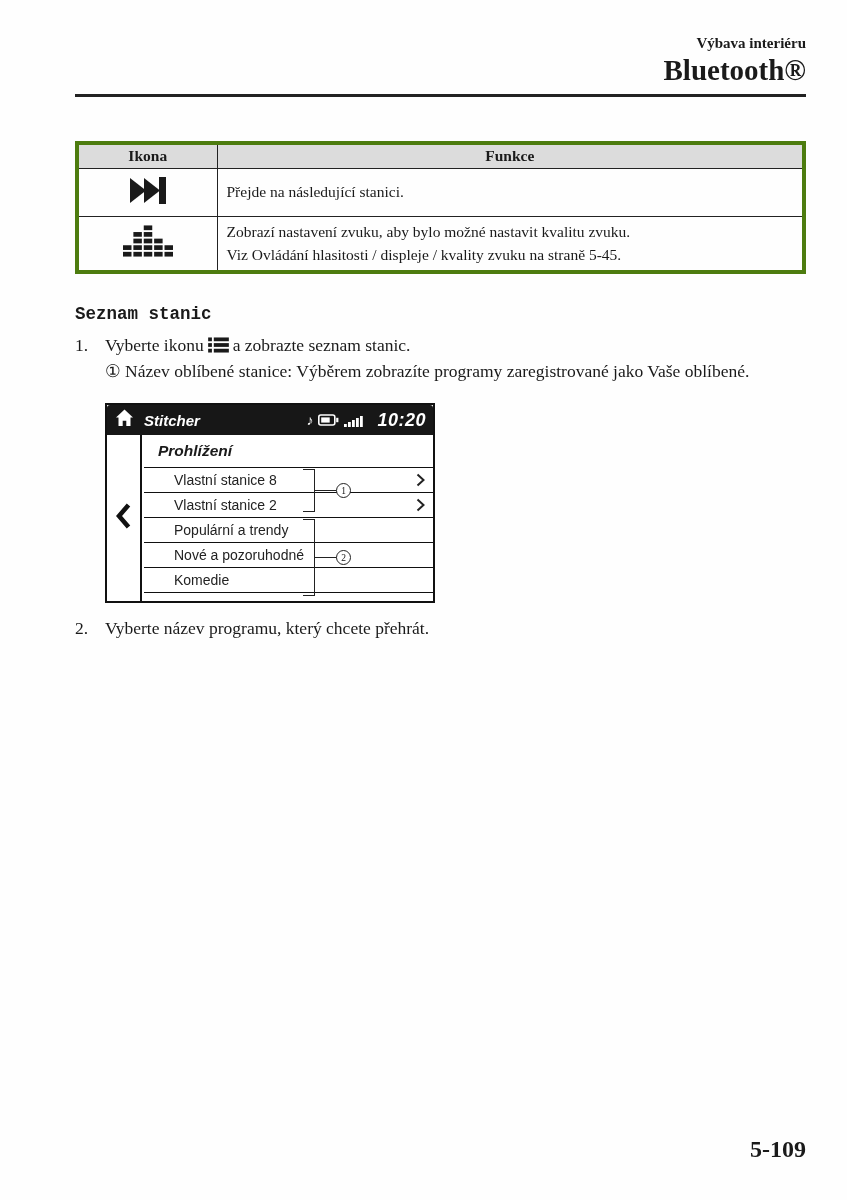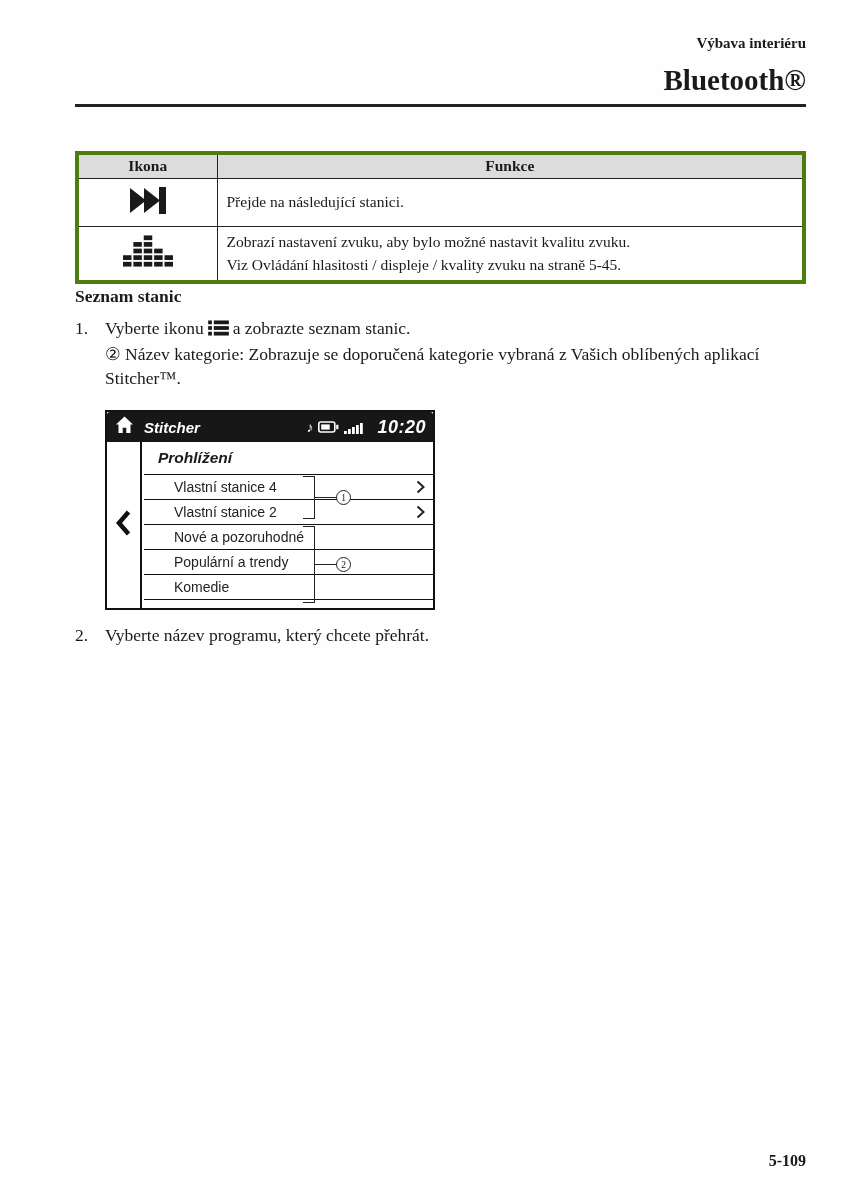--- a/index.html
+++ b/index.html
@@ -10,40 +10,40 @@
     background:#fefefe;
     color:#1a1a1a;
     font-family:"Liberation Serif", serif;
     overflow:hidden;
   }
   .content { padding:34px 41px 0 75px; }
 
   
   .hdr { text-align:right; }
   .hdr-small { font-size:15px; font-weight:bold; line-height:18px;text-align:right; }
-  .hdr-big   { font-size:29px; font-weight:bold; line-height:32px; margin-top:12px; }
+  .hdr-big   { font-size:29px; font-weight:bold; line-height:32px; margin-top:2px; }
   .rule { border-top:3px solid #222; margin-top:8px; }
 
   
   table.icon-table {
     width:100%; border-collapse:collapse; margin-top:44px;
     border:4px solid #4d7c0f;
   }
   table.icon-table th, table.icon-table td { border:1.5px solid #222; }
   table.icon-table th {
     background:#dcdcdc; font-size:15.5px; font-weight:bold;
     height:25px; text-align:center; padding:1px 4px;
   }
   td.icon-cell { width:140px; text-align:center; vertical-align:middle; }
   td.func-cell { font-size:15.5px; padding:3px 9px; line-height:1.5; vertical-align:middle; }
   tr.r1 td { height:48px;margin-left:23px; }
   tr.r2 td { height:56px;border-radius:8px; }
 
   
-  .sec-heading { margin-top:2px; font-size:17.5px; font-weight:bold; }
+  .sec-heading { margin-top:30px; font-size:17.5px; font-weight:bold;font-family:Liberation Mono, monospace; }
   .step { display:flex; margin-top:9px; font-size:17.5px; line-height:24px; }
   .step-num { width:30px; flex:0 0 30px; }
   .step-text .inline-icon { display:inline-block; vertical-align:-2px; margin:0 4px; }
   .notes { margin-left:30px; font-size:17.5px; line-height:24px; width:701px; }
 
   
   .shot {
     position:relative; margin:20px 0 0 30px;
     width:330px; height:200px;
     border:2px solid #111; background:#fff;
@@ -92,21 +92,21 @@
     position:absolute; left:229px; width:15px; height:15px;
     border:1.2px solid #222; border-radius:50%; background:#fff;
     display:flex; align-items:center; justify-content:center;
     font-size:9.5px; font-family:"Liberation Serif", serif; color:#111;
   }
   .circle1 { top:78px; }
   .circle2 { top:145px; }
 
   .footer {
     position:absolute; top:1136px; right:41px;
-    font-size:16px; font-weight:bold;margin-top:16px;
+    font-size:24px; font-weight:bold;
   }
 </style>
 </head>
 <body>
 
 <div class="page">
   <div class="content">
 
     <div class="hdr">
       <div class="hdr-small">Výbava interiéru</div>
@@ -176,21 +176,21 @@
               <rect x="6" y="0.5" width="16" height="4" fill="#1a1a1a"></rect>
             <rect x="0" y="6.5" width="4" height="4" fill="#1a1a1a"></rect>
               <rect x="6" y="6.5" width="16" height="4" fill="#1a1a1a"></rect>
             <rect x="0" y="12.5" width="4" height="4" fill="#1a1a1a"></rect>
               <rect x="6" y="12.5" width="16" height="4" fill="#1a1a1a"></rect>
           </svg></span><span>a zobrazte seznam stanic.</span>
       </div>
     </div>
 
     <div class="notes">
-      <div>② Název kategorie: Zobrazuje se doporučená kategorie vybraná z Vašich oblíbených aplikací Stitcher™.</div>
+      <div>① Název oblíbené stanice: Výběrem zobrazíte programy zaregistrované jako Vaše oblíbené.</div>
     </div>
 
     <div class="shot">
       <div class="titlebar">
         <span>
           <svg width="21" height="20" viewBox="0 0 20 20">
             <path d="M10 1.5 L18.5 9.5 L16 9.5 L16 18 L4 18 L4 9.5 L1.5 9.5 Z M8.2 18 L8.2 12.8 L11.8 12.8 L11.8 18 Z" fill="#ffffff" fill-rule="evenodd"></path>
           </svg>
         </span>
         <span class="app-name">Stitcher</span>
@@ -219,40 +219,40 @@
         <div class="backcol">
           <span>
             <svg width="15" height="26" viewBox="0 0 15 26">
               <polyline points="12.5,2 3,13 12.5,24" fill="none" stroke="#111111" stroke-width="4.6"></polyline>
             </svg>
           </span>
         </div>
         <div class="rows">
           <div class="list-title">Prohlížení</div>
           <div class="srow">
-            <span>Vlastní stanice 4</span>
+            <span>Vlastní stanice 8</span>
             <span class="chev">
                 <svg width="9" height="14" viewBox="0 0 9 14">
                   <polyline points="1.5,1.5 7.5,7 1.5,12.5" fill="none" stroke="#222" stroke-width="2"></polyline>
                 </svg>
               </span>
           </div>
           <div class="srow">
             <span>Vlastní stanice 2</span>
             <span class="chev">
                 <svg width="9" height="14" viewBox="0 0 9 14">
                   <polyline points="1.5,1.5 7.5,7 1.5,12.5" fill="none" stroke="#222" stroke-width="2"></polyline>
                 </svg>
               </span>
           </div>
           <div class="srow">
+            <span>Populární a trendy</span>
+          </div>
+          <div class="srow">
             <span>Nové a pozoruhodné</span>
-          </div>
-          <div class="srow">
-            <span>Populární a trendy</span>
           </div>
           <div class="srow">
             <span>Komedie</span>
           </div>
         </div>
       </div>
 
       <div class="bracket bracket1"></div>
       <div class="connector connector1"></div>
       <div class="callout-circle circle1">1</div>

